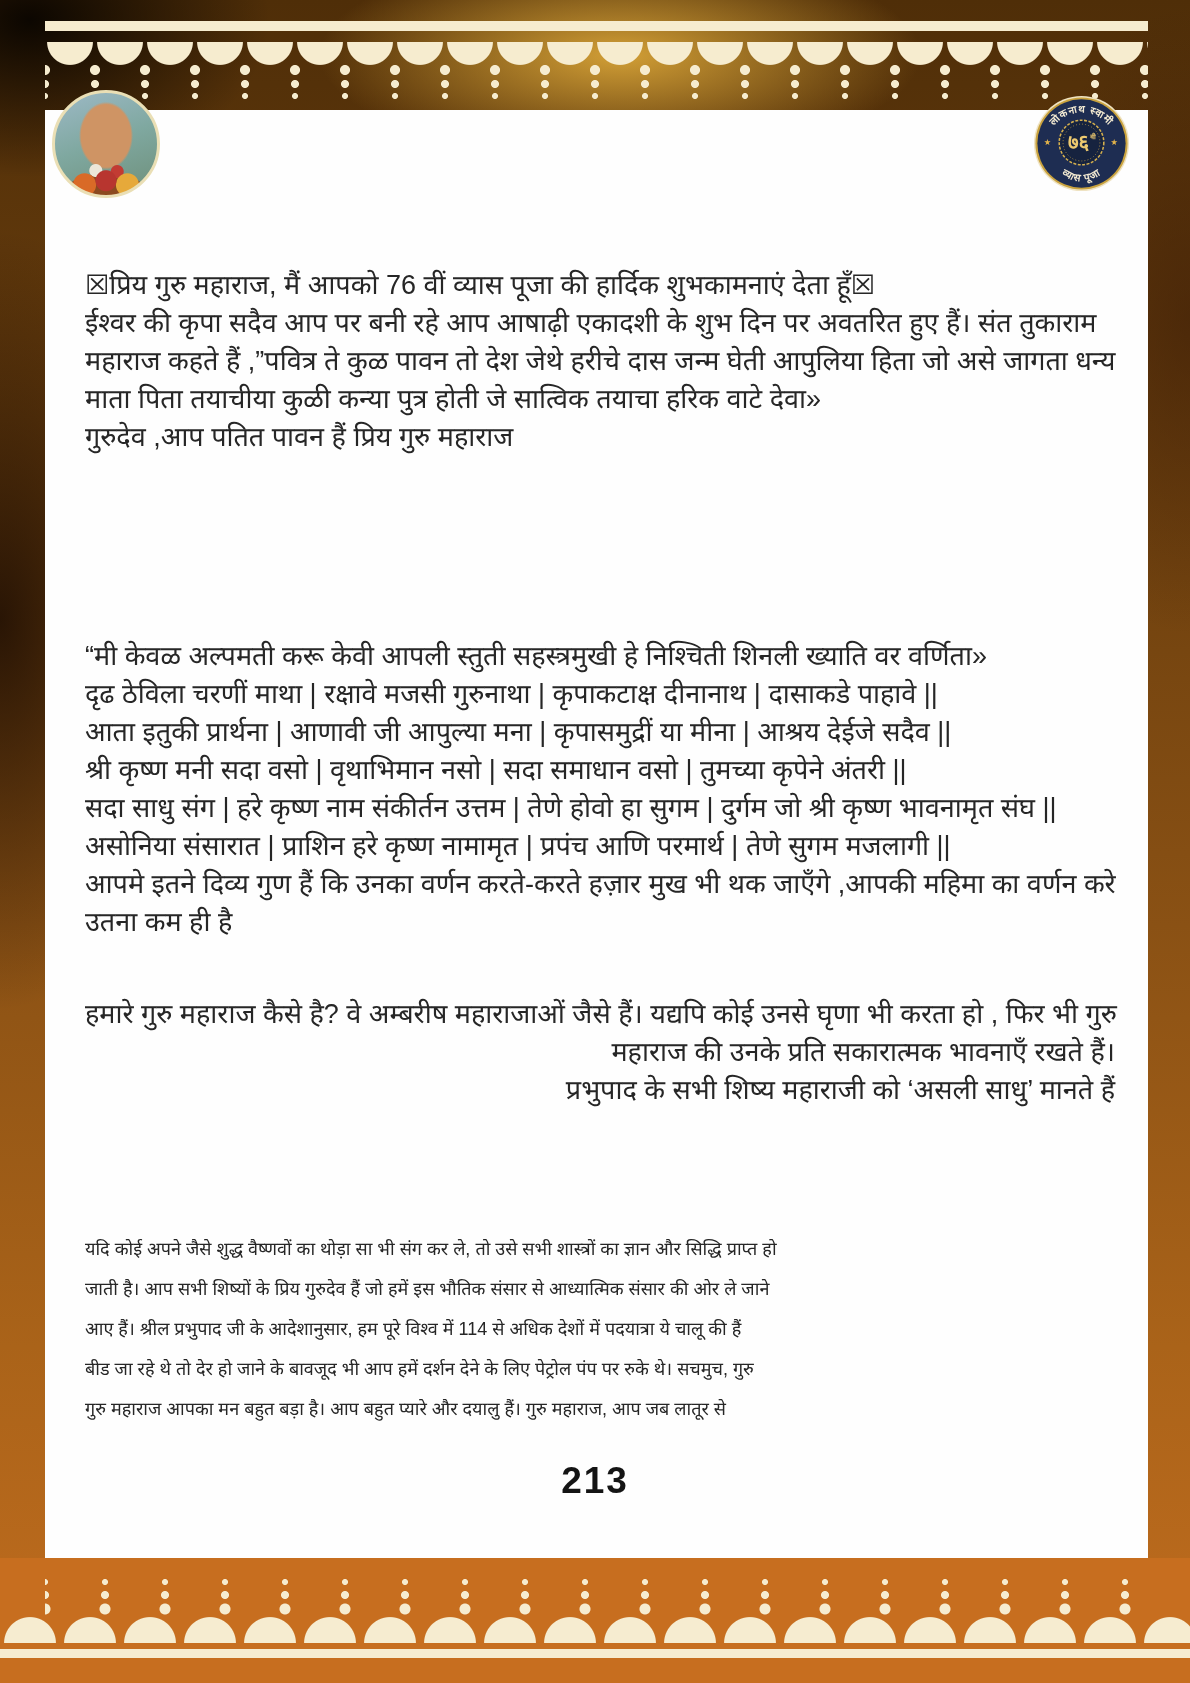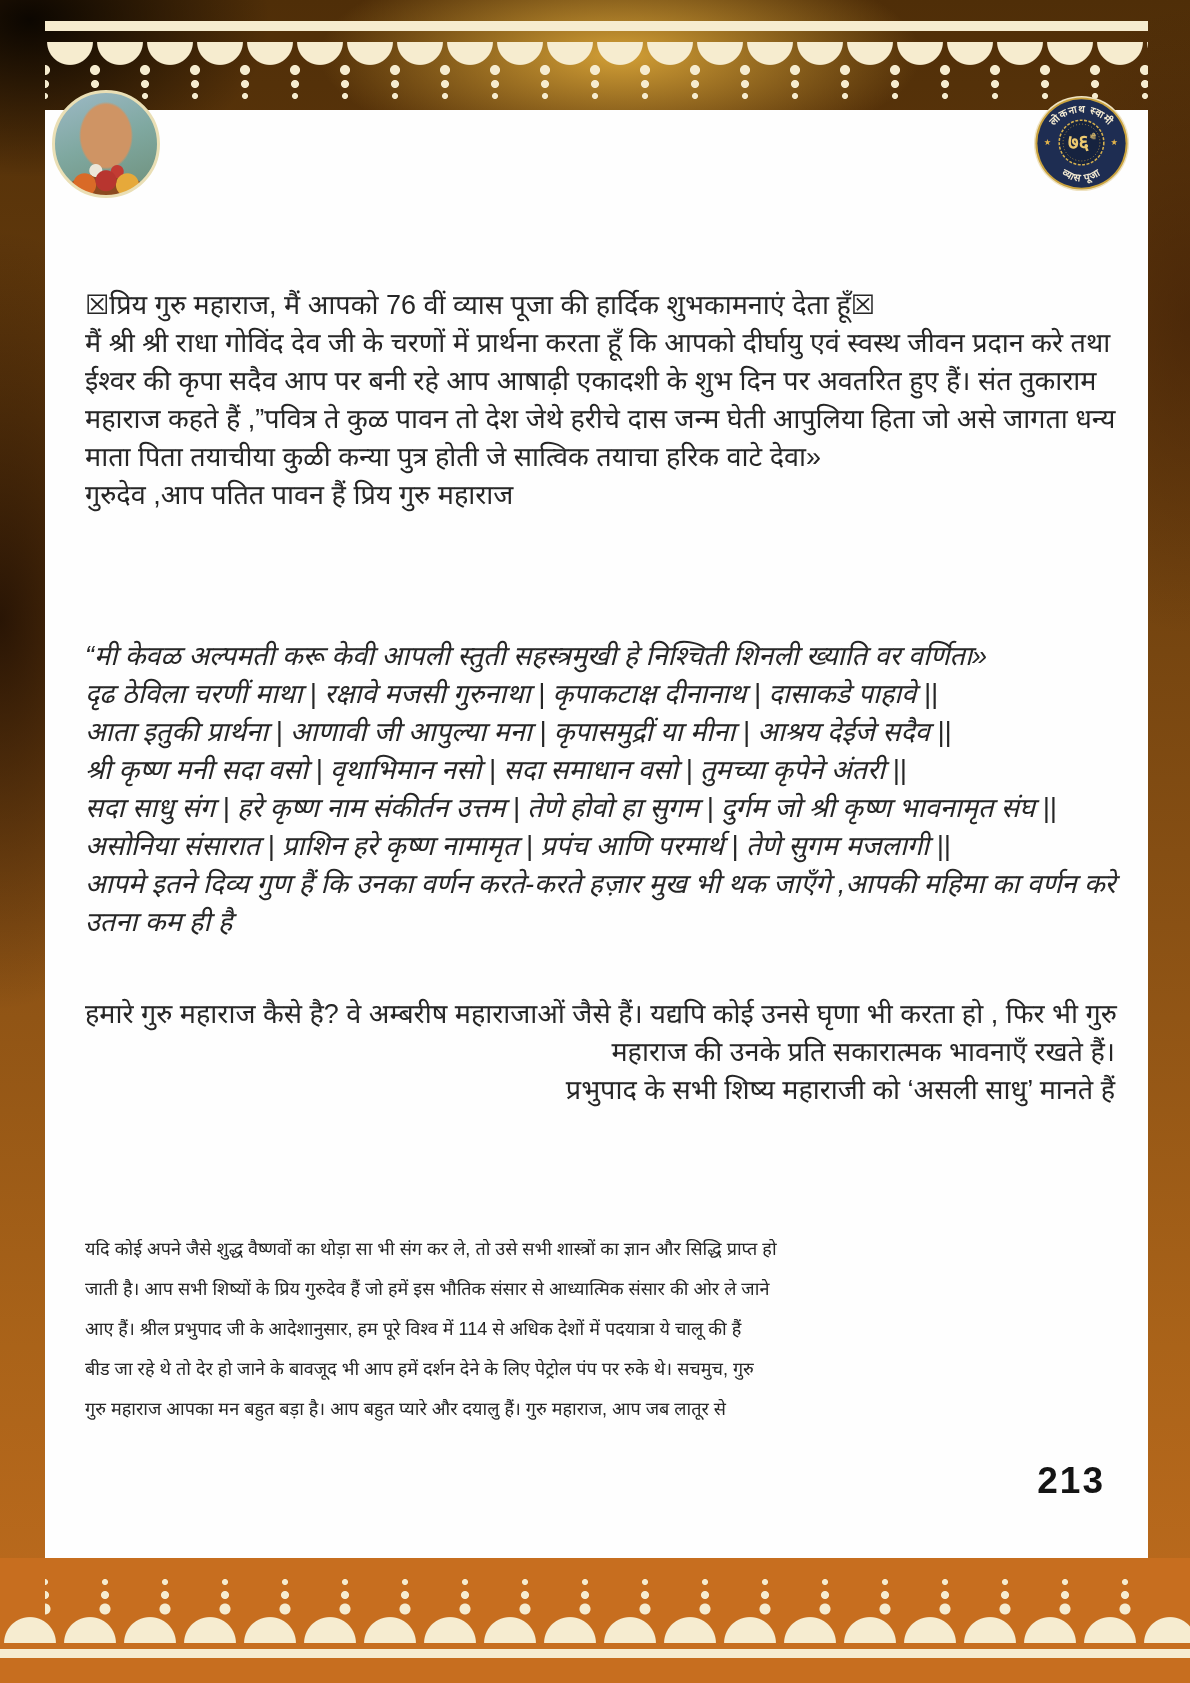--- a/index.html
+++ b/index.html
@@ -73,24 +73,24 @@
   .badge svg{width:100%;height:100%;display:block;}
   .badge-arc{font-size:10.5px;font-weight:bold;fill:#f3ead2;letter-spacing:1px;}
   .badge-star{font-size:8.5px;fill:#e3b34a;}
   .badge-num{font-size:21px;font-weight:bold;fill:#ecc96f;}
   .badge-suffix{font-size:7px;font-weight:bold;fill:#ecc96f;}
   
   .para{
     position:absolute;left:85px;width:1030px;color:#262626;
     font-size:27px;line-height:38px;white-space:nowrap;
   }
-  .p1{top:266px;margin-top:20px;} .p2{top:637px;font-style:italic;} .p3{top:995px;text-align:right;}
+  .p1{top:266px;} .p2{top:637px;} .p3{top:995px;text-align:right;}
   .p4{top:1229px;line-height:40px;font-size:18px;}
   .page-number{
-    position:absolute;left:85px;top:1460px;width:1020px;text-align:right;
+    position:absolute;left:85px;top:1460px;width:1020px;text-align:center;
     font-size:37px;font-weight:bold;color:#141414;letter-spacing:2px;
   }
 </style>
 </head>
 <body>
 
 <div class="canvas">
 
   <div class="bg"></div>
   <div class="page"></div>
@@ -118,21 +118,20 @@
       <text x="80" y="52" class="badge-star">★</text>
       <circle cx="50" cy="49" r="23" fill="#16233f" stroke="#d4af4e" stroke-width="1.6" stroke-dasharray="3 1.6"></circle>
       <circle cx="50" cy="49" r="19" fill="none" stroke="#caa445" stroke-width="0.8" stroke-dasharray="1 2.2"></circle>
       <text x="47" y="56" class="badge-num" text-anchor="middle">७६</text>
       <text x="59" y="45" class="badge-suffix">वी</text>
     </svg>
   </div>
 
   <div class="para p1">
       <div class="line">☒प्रिय गुरु महाराज, मैं आपको 76 वीं व्यास पूजा की हार्दिक शुभकामनाएं देता हूँ☒</div>
-      <div class="line">मैं श्री श्री राधा गोविंद देव जी के चरणों में प्रार्थना करता हूँ कि आपको दीर्घायु एवं स्वस्थ जीवन प्रदान करे तथा</div>
       <div class="line">ईश्वर की कृपा सदैव आप पर बनी रहे आप आषाढ़ी एकादशी के शुभ दिन पर अवतरित हुए हैं। संत तुकाराम</div>
       <div class="line">महाराज कहते हैं ,”पवित्र ते कुळ पावन तो देश जेथे हरीचे दास जन्म घेती आपुलिया हिता जो असे जागता धन्य</div>
       <div class="line">माता पिता तयाचीया कुळी कन्या पुत्र होती जे सात्विक तयाचा हरिक वाटे देवा»</div>
       <div class="line">गुरुदेव ,आप पतित पावन हैं प्रिय गुरु महाराज</div>
     </div>
   <div class="para p2">
       <div class="line">“मी केवळ अल्पमती करू केवी आपली स्तुती सहस्त्रमुखी हे निश्चिती शिनली ख्याति वर  वर्णिता»</div>
       <div class="line">दृढ ठेविला चरणीं माथा | रक्षावे मजसी गुरुनाथा | कृपाकटाक्ष दीनानाथ | दासाकडे पाहावे ||</div>
       <div class="line">आता इतुकी प्रार्थना | आणावी जी आपुल्या मना | कृपासमुद्रीं या मीना | आश्रय देईजे सदैव ||</div>
       <div class="line">श्री कृष्ण मनी सदा वसो | वृथाभिमान नसो | सदा समाधान वसो | तुमच्या कृपेने अंतरी ||</div>

